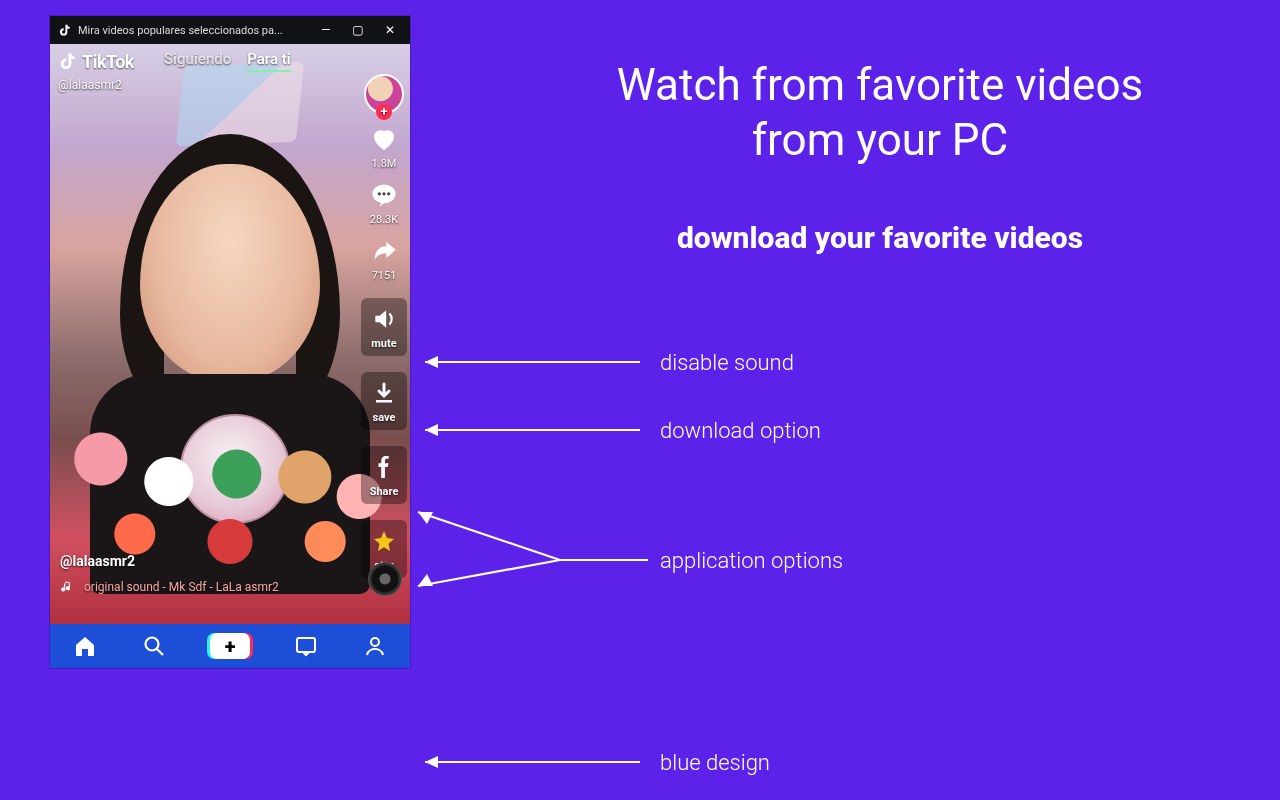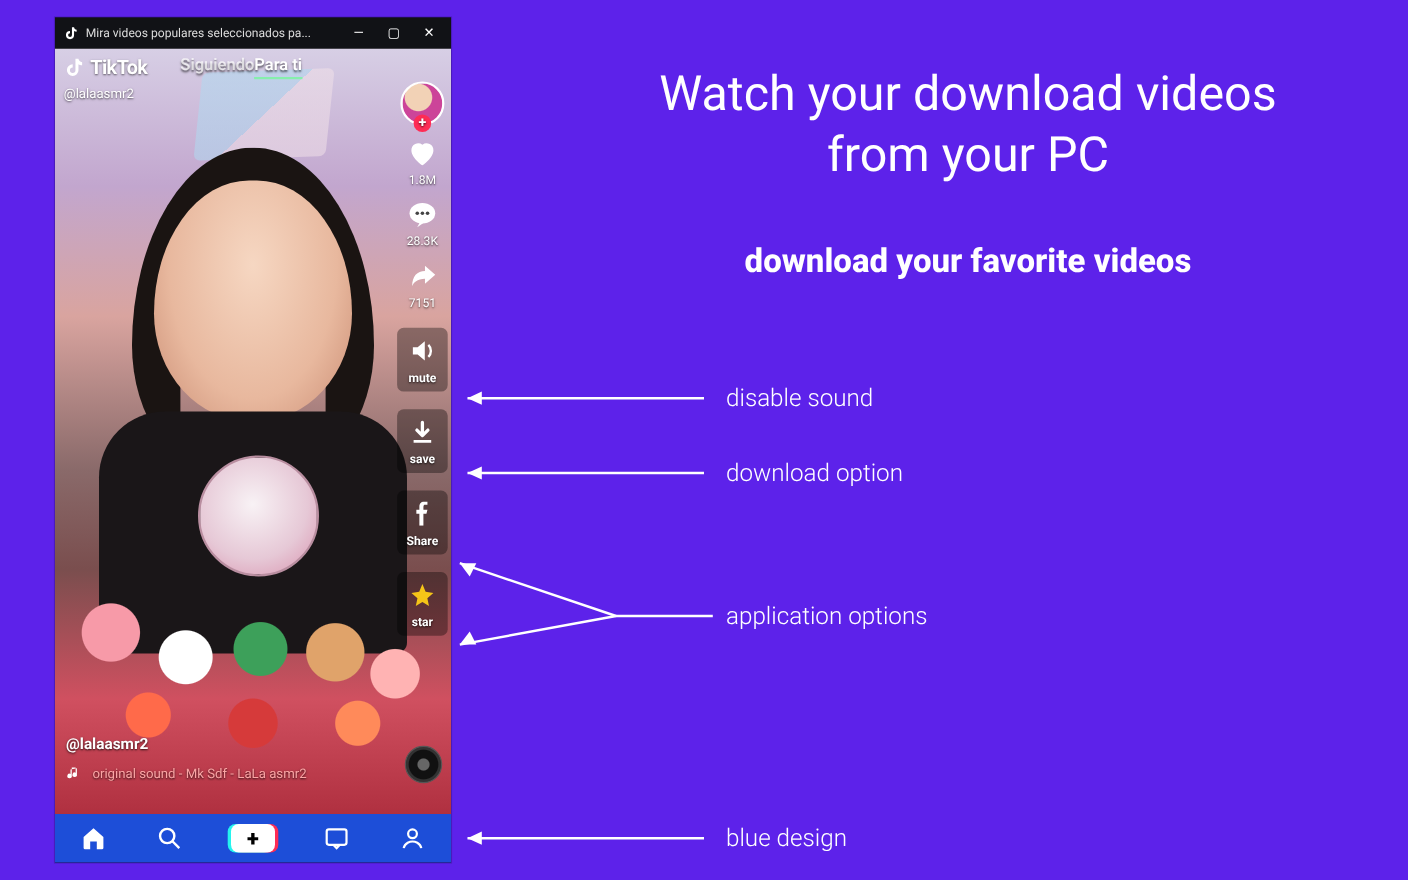--- a/index.html
+++ b/index.html
@@ -10,21 +10,21 @@
     font-family: -apple-system, "Segoe UI", Roboto, sans-serif;
     position: relative;
     overflow: hidden;
     color: #fff;
   }
   .phone {
     position: absolute;
     left: 50px;
     top: 16px;
     width: 360px;
-    height: 768px;
+    height: 652px;
     background: #000;
     display: flex;
     flex-direction: column;
     box-shadow: 0 0 0 1px rgba(0,0,0,.2);
   }
   .titlebar {
     height: 28px;
     background: #111216;
     display: flex;
     align-items: center;
@@ -90,21 +90,21 @@
       radial-gradient(circle at 78% 85%, #ff8a5a 0 20px, transparent 21px);
   }
   .overlay-top {
     position:absolute; top:6px; left:8px; right:8px;
     display:flex; align-items:center; gap:18px;
     color:#fff; font-weight:600;
     text-shadow:0 1px 2px rgba(0,0,0,.6);
   }
   .logo { display:flex; align-items:center; gap:4px; }
   .logo-text { font-size:18px; font-weight:700; letter-spacing:-.5px;}
-  .feed-tabs { display:flex; margin-left:12px; font-size:15px;}
+  .feed-tabs { display:flex; gap:16px; margin-left:12px; font-size:15px;}
   .feed-tabs .active { color:#fff; border-bottom:2px solid #86efac; padding-bottom:2px;}
   .feed-tabs .inactive { color:rgba(255,255,255,.75);}
   .handle {
     position:absolute; top:34px; left:8px; font-size:12px; color:#fff;
     text-shadow:0 1px 2px rgba(0,0,0,.7);
   }
   .right-rail {
     position:absolute; right:2px; top:30px; bottom:70px; width:48px;
     display:flex; flex-direction:column; align-items:center;
     color:#fff; font-size:11px;
@@ -328,21 +328,21 @@
     <div class="bicon">
       <svg width="24" height="24" viewBox="0 0 24 24">
           <circle cx="12" cy="8" r="4" stroke="#fff" stroke-width="2" fill="none"></circle>
           <path d="M4 21c1-5 6-6 8-6s7 1 8 6" stroke="#fff" stroke-width="2" fill="none"></path>
         </svg>
     </div>
   </div>
 </div>
 
 <div class="headline">
-  <div>Watch your download videos</div>
+  <div>Watch from favorite videos</div>
   <div>from your PC</div>
 </div>
 <div class="subhead">download your favorite videos</div>
 
 <div class="annot" style="left:660px; top:350px;text-align:right;">disable sound</div>
 <div class="annot" style="left:660px; top:418px;">download option</div>
 <div class="annot" style="left:660px; top:548px;">application options</div>
 <div class="annot" style="left:660px; top:750px;">blue design</div>
 
 <svg class="arrow" style="left:0; top:0;" width="1280" height="800">

